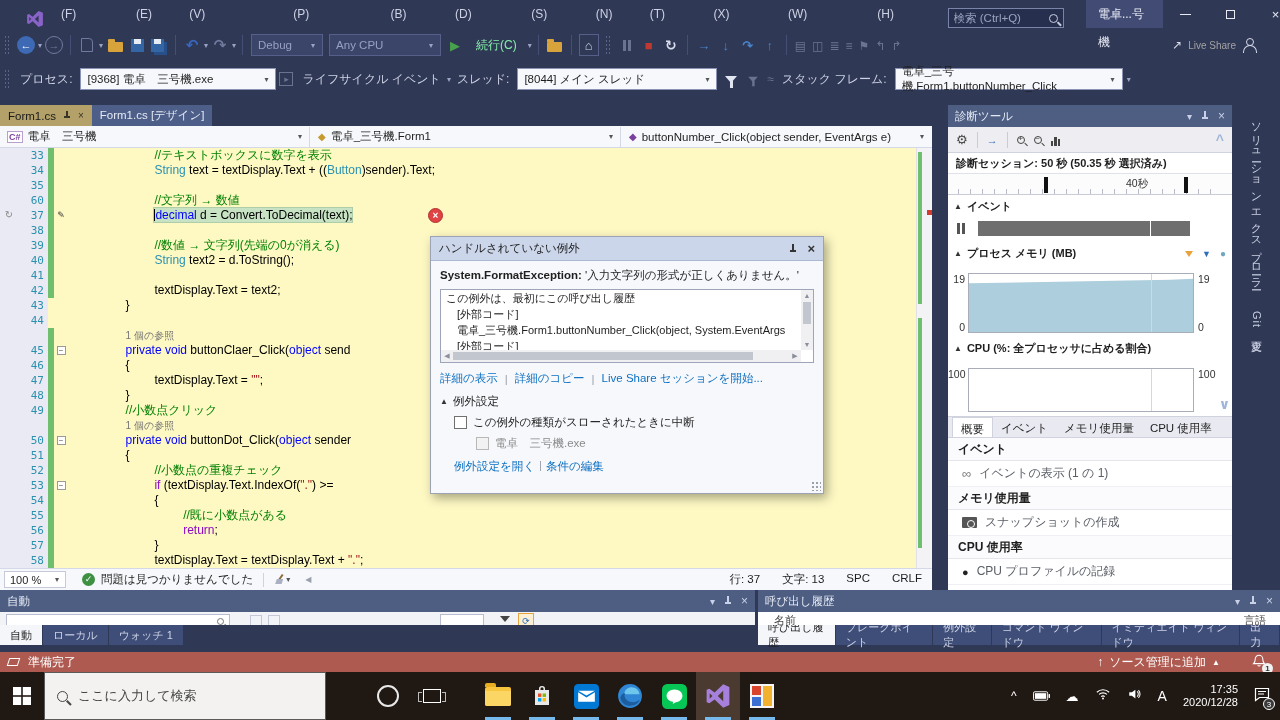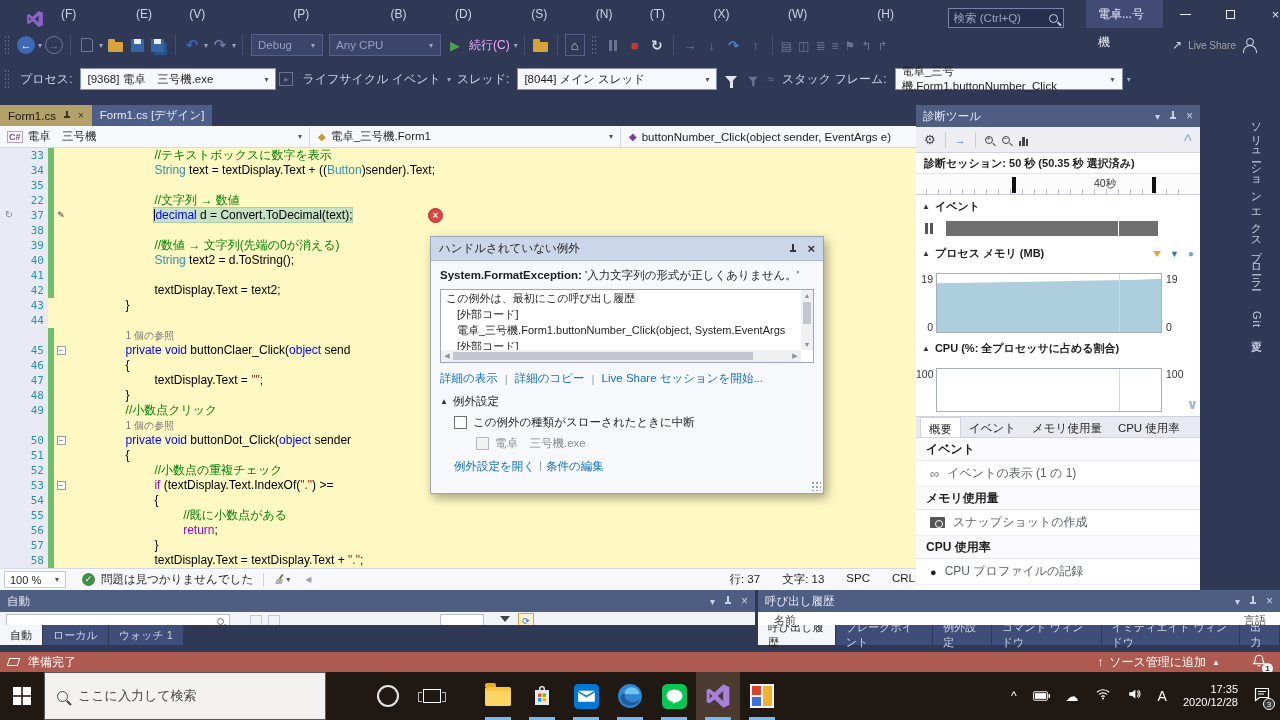--- a/index.html
+++ b/index.html
@@ -36,21 +36,21 @@
   .folder { position:relative; width:15px; height:10px; background:#D9A33C; border-radius:1px; margin-top:3px; }
   .folder::before { content:""; position:absolute; top:-3px; left:0; width:7px; height:3px; background:#D9A33C; border-radius:1px 1px 0 0; }
   .floppy { position:relative; width:13px; height:13px; background:#3465A4; }
   .floppy::before { content:""; position:absolute; top:0; left:3px; width:7px; height:5px; background:#E7ECF5; }
   .floppy2 { box-shadow:3px 3px 0 #27508A; margin-right:4px; }
   .undo { color:#3A68C0; font-weight:bold; font-size:15px; }
   .redo { color:#707A9E; font-weight:bold; font-size:15px; }
   .tsel { height:22px; border:1px solid #555F8A; background:#3B4569; color:#97A0C2; font-size:11.5px; display:flex; align-items:center; padding:0 6px; margin:0 3px; }
   .tsel .cdn { margin-left:auto; padding-left:8px; }
   .play { color:#48A14D; font-size:13px; }
-  .contlbl { color:#f0abfc; font-size:12px; margin:0 3px; }
+  .contlbl { color:#86efac; font-size:12px; margin:0 10px; }
   .pause { display:flex; gap:2px; }
   .pause i { width:3px; height:11px; background:#6A7390; }
   .stop { color:#BE3A30; font-size:13px; }
   .restart { color:#D7DBEA; font-weight:bold; font-size:14px; }
   .grayglyph { color:#6A7390; font-size:12px; margin:0 3px; }
   #livesharebox { margin-left:auto; display:flex; align-items:center; gap:6px; margin-right:10px; }
   #livesharebox .txt { font-size:10px; color:#a3a3a3; }
   .person { position:relative; width:14px; height:14px; margin-right:14px; }
   .person::before { content:""; position:absolute; left:4px; top:0; width:6px; height:6px; border:1.4px solid #D7DBEA; border-radius:50%; }
   .person::after { content:""; position:absolute; left:1px; top:7px; width:12px; height:7px; border:1.4px solid #D7DBEA; border-bottom:none; border-radius:7px 7px 0 0; }
@@ -137,21 +137,21 @@
   #zoomsel { width:62px; height:17px; border:1px solid #C6C9D8; background:#fff; margin-left:4px; display:flex; align-items:center; padding:0 5px; font-size:11px; }
   #zoomsel .cdn { margin-left:auto; color:#555; }
   .okcirc { width:13px; height:13px; border-radius:50%; background:#3E9142; color:#fff; font-size:9px; text-align:center; line-height:13px; margin:0 6px 0 16px; }
   .statsep { width:1px; height:14px; background:#D0D2DE; margin:0 10px; }
   .broom { position:relative; width:11px; height:11px; }
   .broom::before { content:""; position:absolute; left:6px; top:0; width:2px; height:6px; background:#8A6D3B; transform:rotate(35deg); }
   .broom::after { content:""; position:absolute; left:1px; top:5px; width:8px; height:5px; background:#A9B0C4; clip-path:polygon(0 100%,20% 0,100% 0,80% 100%); }
   #caretinfo { margin-left:auto; display:flex; gap:22px; margin-right:10px; color:#1E1E1E; }
 
   
-  #diag { position:absolute; left:916px; top:105px; width:284px; height:485px; background:#fff; font-size:11px; color:#1E1E1E; }
+  #diag { position:absolute; left:948px; top:105px; width:284px; height:485px; background:#fff; font-size:11px; color:#1E1E1E; }
   .phdr { height:22px; background:#4D5E82; color:#E8EBF6; display:flex; align-items:center; padding:0 7px; font-size:11.5px; }
   .phdr .hic { margin-left:auto; display:flex; gap:9px; align-items:center; color:#C9D1E8; font-size:10px; }
   .pinlt { position:relative; width:8px; height:10px; }
   .pinlt::before { content:""; position:absolute; left:3px; top:0; width:2px; height:7px; background:#C9D1E8; }
   .pinlt::after { content:""; position:absolute; left:1px; top:6px; width:6px; height:2px; background:#C9D1E8; }
   #diagtb { height:26px; background:#EEEEF2; border-bottom:1px solid #D0D2DE; display:flex; align-items:center; gap:9px; padding:0 8px; color:#444; }
   #diagtb .dsep { width:1px; height:16px; background:#C9CBD6; }
   .lensdk { position:relative; width:8px; height:8px; border:1.4px solid #444; border-radius:50%; display:inline-block; }
   .lensdk::after { content:""; position:absolute; width:4px; height:1.4px; background:#444; transform:rotate(45deg); left:6px; top:7px; }
   .lensdk .pm { position:absolute; left:0.5px; top:-2.5px; font-size:8px; color:#444; }
@@ -401,21 +401,21 @@
       <span>buttonNumber_Click(object sender, EventArgs e)</span>
         <span class="cdn">▾</span>
     </div>
   </div>
 
   <div id="editor">
     <div id="codelines">
         <div class="crow"><span class="bp"></span><span class="num">33</span><span class="chg on"></span><span class="fold"></span><pre style="padding-left: 86.4px;"><span class="codespan"><span class="tok-com">//テキストボックスに数字を表示</span></span></pre></div>
         <div class="crow"><span class="bp"></span><span class="num">34</span><span class="chg on"></span><span class="fold"></span><pre style="padding-left: 86.4px;"><span class="codespan"><span class="tok-typ">String</span><span class="tok-pln"> text = textDisplay.Text + ((</span><span class="tok-typ">Button</span><span class="tok-pln">)sender).Text;</span></span></pre></div>
         <div class="crow"><span class="bp"></span><span class="num">35</span><span class="chg on"></span><span class="fold"></span><pre style="padding-left: 0px;"><span class="codespan"></span></pre></div>
-        <div class="crow"><span class="bp"></span><span class="num">22</span><span class="chg on"></span><span class="fold"></span><pre style="padding-left: 86.4px;"><span class="codespan"><span class="tok-com">//文字列 → 数値</span></span></pre></div>
+        <div class="crow"><span class="bp"></span><span class="num">60</span><span class="chg on"></span><span class="fold"></span><pre style="padding-left: 86.4px;"><span class="codespan"><span class="tok-com">//文字列 → 数値</span></span></pre></div>
         <div class="crow"><span class="bp">↻</span><span class="num">37</span><span class="chg on"></span><span class="fold"><span>✎</span></span><pre style="padding-left: 86.4px;"><span class="codespan cur"><span class="caret"></span><span class="tok-kw">decimal</span><span class="tok-pln"> d = Convert.ToDecimal(text);</span></span></pre></div>
         <div class="crow"><span class="bp"></span><span class="num">38</span><span class="chg on"></span><span class="fold"></span><pre style="padding-left: 0px;"><span class="codespan"></span></pre></div>
         <div class="crow"><span class="bp"></span><span class="num">39</span><span class="chg on"></span><span class="fold"></span><pre style="padding-left: 86.4px;"><span class="codespan"><span class="tok-com">//数値 → 文字列(先端の0が消える)</span></span></pre></div>
         <div class="crow"><span class="bp"></span><span class="num">40</span><span class="chg on"></span><span class="fold"></span><pre style="padding-left: 86.4px;"><span class="codespan"><span class="tok-typ">String</span><span class="tok-pln"> text2 = d.ToString();</span></span></pre></div>
         <div class="crow"><span class="bp"></span><span class="num">41</span><span class="chg on"></span><span class="fold"></span><pre style="padding-left: 0px;"><span class="codespan"></span></pre></div>
         <div class="crow"><span class="bp"></span><span class="num">42</span><span class="chg on"></span><span class="fold"></span><pre style="padding-left: 86.4px;"><span class="codespan"><span class="tok-pln">textDisplay.Text = text2;</span></span></pre></div>
         <div class="crow"><span class="bp"></span><span class="num">43</span><span class="chg"></span><span class="fold"></span><pre style="padding-left: 57.6px;"><span class="codespan"><span class="tok-pln">}</span></span></pre></div>
         <div class="crow"><span class="bp"></span><span class="num">44</span><span class="chg"></span><span class="fold"></span><pre style="padding-left: 0px;"><span class="codespan"></span></pre></div>
         <div class="crow"><span class="bp"></span><span class="num"></span><span class="chg on"></span><span class="fold"></span><pre style="padding-left: 57.6px;"><span class="lens-txt">1 個の参照</span></pre></div>
         <div class="crow"><span class="bp"></span><span class="num">45</span><span class="chg on"></span><span class="fold"><span class="foldbox">−</span></span><pre style="padding-left: 57.6px;"><span class="codespan"><span class="tok-kw">private</span><span class="tok-pln"> </span><span class="tok-kw">void</span><span class="tok-pln"> buttonClaer_Click(</span><span class="tok-kw">object</span><span class="tok-pln"> send</span></span></pre></div>

